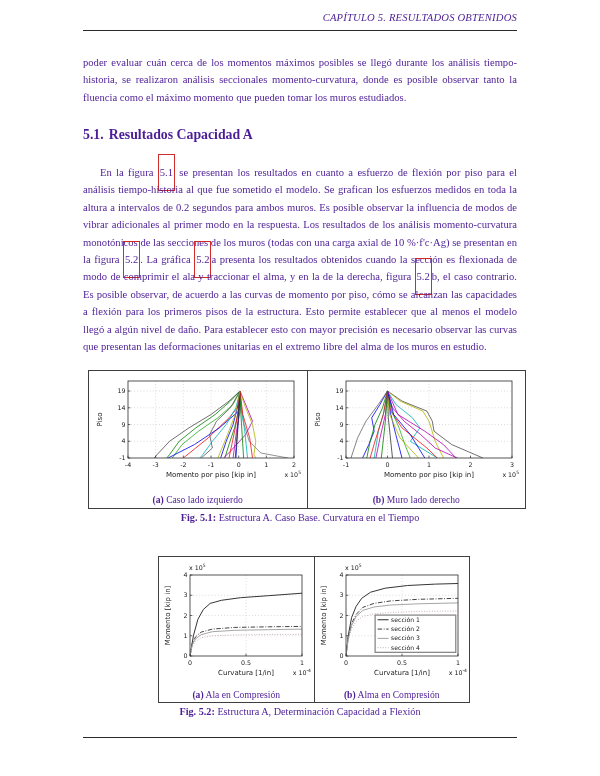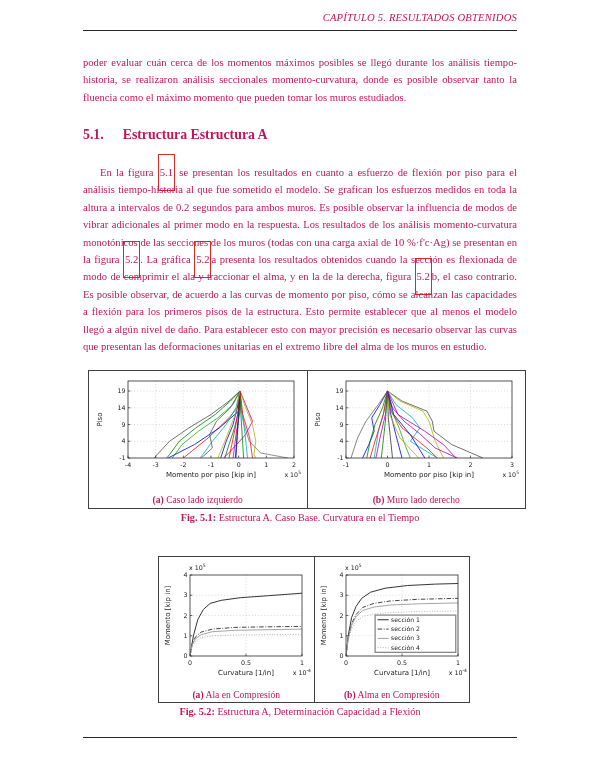--- a/index.html
+++ b/index.html
@@ -1,32 +1,32 @@
 <!DOCTYPE html>
 <html><head>
 <meta charset="utf-8">
 <style>
   html,body{margin:0;padding:0;background:#ffffff;}
   .page{position:relative;width:600px;height:776px;background:#ffffff;
-        font-family:"Liberation Serif",serif;color:#be185d;overflow:hidden;}
+        font-family:"Liberation Serif",serif;color:#4c1d95;overflow:hidden;}
 
   .header-title{position:absolute;top:12px;right:83px;font-style:italic;
         font-size:10.6px;letter-spacing:.2px;}
   .header-rule{position:absolute;top:30px;left:83px;width:434px;height:1px;background:#2a2a2a;}
 
   .para{position:absolute;left:83px;width:434px;margin:0;font-size:10.6px;
         line-height:17.4px;text-align:justify;}
   .para1{top:54px;}
   .para2{top:164px;text-indent:17px;}
 
   .refbox{border:1px solid #cf2b2b;padding:12px 1px;cursor:pointer;}
 
   .section-heading{position:absolute;top:127px;left:83px;margin:0;
         font-size:13.8px;font-weight:bold;}
-  .section-number{margin-right:19px;text-align:center;}
+  .section-number{margin-right:5px;text-align:center;}
 
   .figure-box{position:absolute;border:1px solid #3f3f3f;display:flex;background:#fff;}
   .fig1{top:370px;left:88px;width:436px;height:137px;}
   .fig2{top:556px;left:158px;width:310px;height:145px;}
   .panel{flex:1 1 0;min-width:0;display:flex;flex-direction:column;
         align-items:center;justify-content:center;padding:1px 0;}
   .panel+.panel{border-left:1px solid #3f3f3f;}
   .chartbox{display:flex;justify-content:center;}
   .chartbox svg{display:block;}
   .subcaption{font-size:9.6px;margin-top:0;white-space:nowrap;}
@@ -42,21 +42,21 @@
 </head>
 <body>
 
 <div class="page">
 
   <span class="header-title">CAPÍTULO 5. RESULTADOS OBTENIDOS</span>
   <div class="header-rule"></div>
 
   <p class="para para1">poder evaluar cuán cerca de los momentos máximos posibles se llegó durante los análisis tiempo-historia, se realizaron análisis seccionales momento-curvatura, donde es posible observar tanto la fluencia como el máximo momento que pueden tomar los muros estudiados.</p>
 
-  <h2 class="section-heading"><span class="section-number">5.1.</span><span>Estructura Estructura A</span></h2>
+  <h2 class="section-heading"><span class="section-number">5.1.</span><span>Resultados Capacidad A</span></h2>
 
   <p class="para para2">En la figura <span class="refbox" style="border-color: rgb(207, 43, 43);">5.1</span> se presentan los resultados en cuanto a esfuerzo de flexión por piso para el análisis tiempo-historia al que fue sometido el modelo. Se grafican los esfuerzos medidos en toda la altura a intervalos de 0.2 segundos para ambos muros. Es posible observar la influencia de modos de vibrar adicionales al primer modo en la respuesta. Los resultados de los análisis momento-curvatura monotónicos de las secciones de los muros (todas con una carga axial de 10 %·f'c·Ag) se presentan en la figura <span class="refbox" style="border-color: rgb(207, 43, 43);">5.2</span>. La gráfica <span class="refbox" style="border-color: rgb(207, 43, 43);">5.2</span>a presenta los resultados obtenidos cuando la sección es flexionada de modo de comprimir el ala y traccionar el alma, y en la de la derecha, figura <span class="refbox" style="border-color: rgb(207, 43, 43);">5.2</span>b, el caso contrario. Es posible observar, de acuerdo a las curvas de momento por piso, cómo se alcanzan las capacidades a flexión para los primeros pisos de la estructura. Esto permite establecer que al menos el modelo llegó a algún nivel de daño. Para establecer esto con mayor precisión es necesario observar las curvas que presentan las deformaciones unitarias en el extremo libre del alma de los muros en estudio.</p>
 
   <div class="figure-box fig1">
     <div class="panel">
       <div class="chartbox">
           <svg viewBox="0 0 212 120" width="212" height="120">
             <defs>
               <clipPath id="clip0">
                 <rect x="36" y="7" width="166" height="77"></rect>

